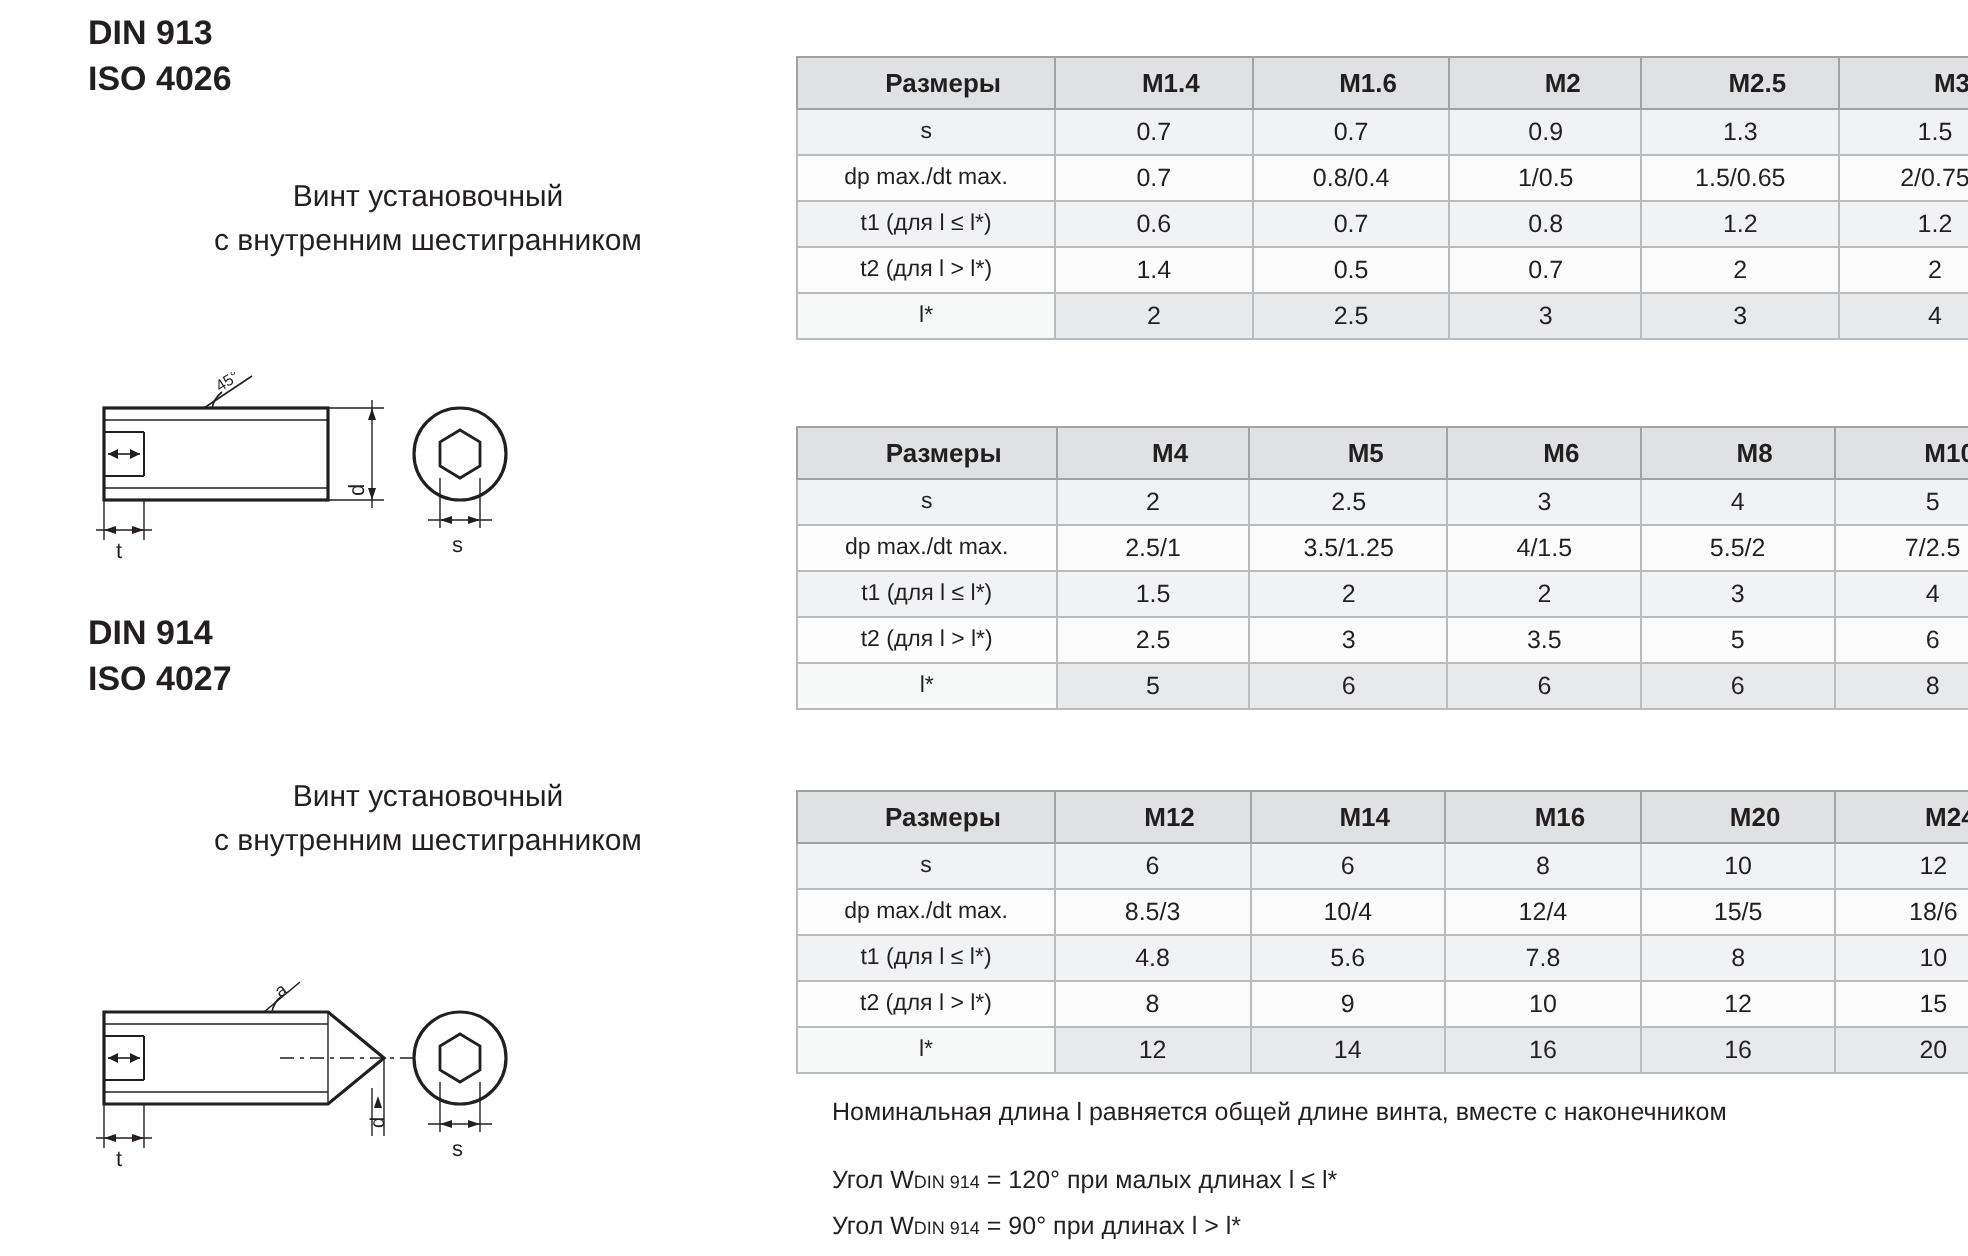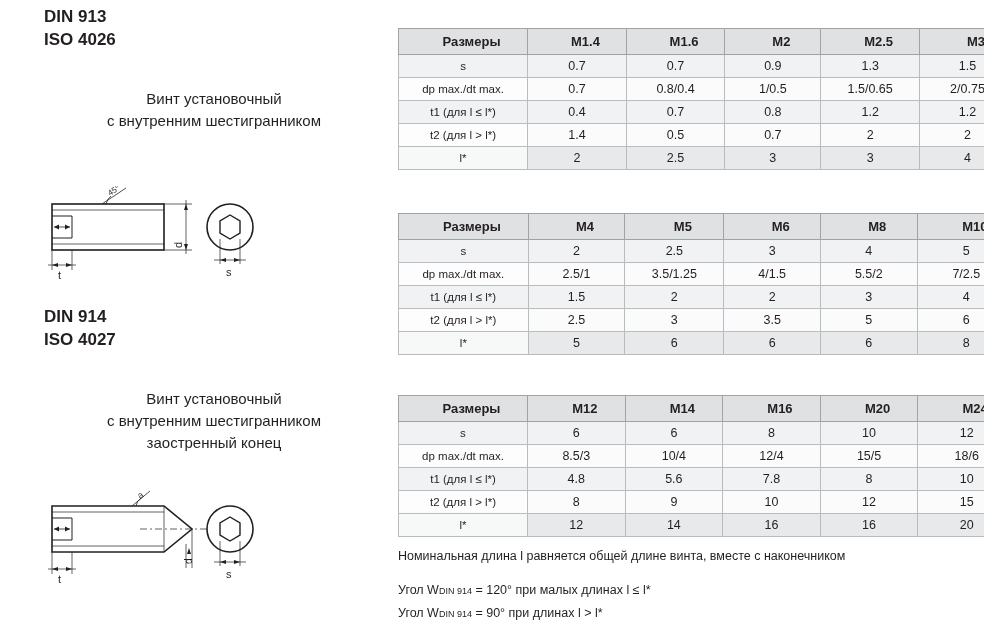--- a/index.html
+++ b/index.html
@@ -80,21 +80,21 @@
     background: #f7f8f8;
     font-size: 11.5px;
   }
   table.dim tbody tr:nth-child(even) td.rowhdr { background: #fdfdfd; }
   .col-label { width: 128px; }
   .col-v { width: 97px; }
   .smallnote { font-size: 10px; }
 
   .notes {
     position: absolute;
-    left: 366px;
+    left: 384px;
     font-size: 12.5px;
     color: #231f20;
     line-height: 1.5;
   }
   .note-1 { top: 547px; }
   .note-2 { top: 581px; }
   .note-3 { top: 604px; }
   .notes .sub { font-size: 9px; }
 </style>
 </head>
@@ -161,21 +161,20 @@
     </div>
 
     <div class="block-b">
       <div class="std-title">DIN 914</div>
       <div class="std-title">ISO 4027</div>
     </div>
 
     <div class="desc desc-b">
       <div>Винт установочный</div>
       <div>с внутренним шестигранником</div>
-      <div>заостренный конец</div>
     </div>
 
     <div class="drawing-b">
       <svg width="260" height="110" viewBox="0 0 260 110" xmlns="http://www.w3.org/2000/svg">
 
         <path d="M12 18 L124 18 L152 41 L124 64 L12 64 Z" fill="#ffffff" stroke="#231f20" stroke-width="1.6"></path>
         <line x1="12" y1="24" x2="124" y2="24" stroke="#231f20" stroke-width="0.7"></line>
         <line x1="12" y1="58" x2="124" y2="58" stroke="#231f20" stroke-width="0.7"></line>
         <line x1="124" y1="18" x2="124" y2="64" stroke="#231f20" stroke-width="0.7"></line>
 
@@ -240,21 +239,21 @@
         <tr>
           <td class="rowhdr smallnote">dp max./dt max.</td>
           <td>0.7</td>
           <td>0.8/0.4</td>
           <td>1/0.5</td>
           <td>1.5/0.65</td>
           <td>2/0.75</td>
         </tr>
         <tr>
           <td class="rowhdr">t1 (для l ≤ l*)</td>
-          <td>0.4</td>
+          <td>0.6</td>
           <td>0.7</td>
           <td>0.8</td>
           <td>1.2</td>
           <td>1.2</td>
         </tr>
         <tr>
           <td class="rowhdr">t2 (для l &gt; l*)</td>
           <td>1.4</td>
           <td>0.5</td>
           <td>0.7</td>

